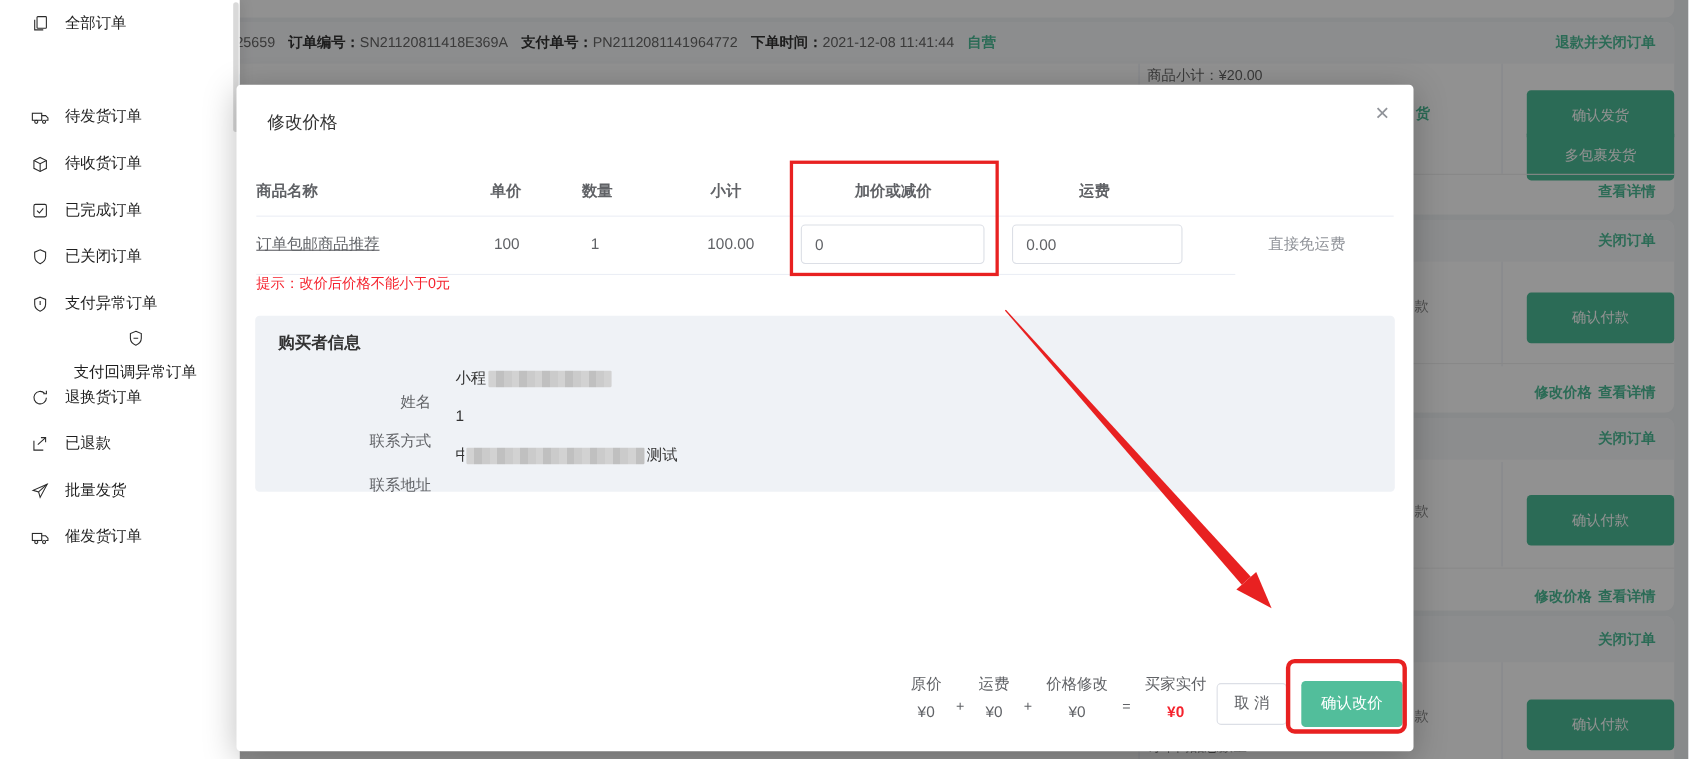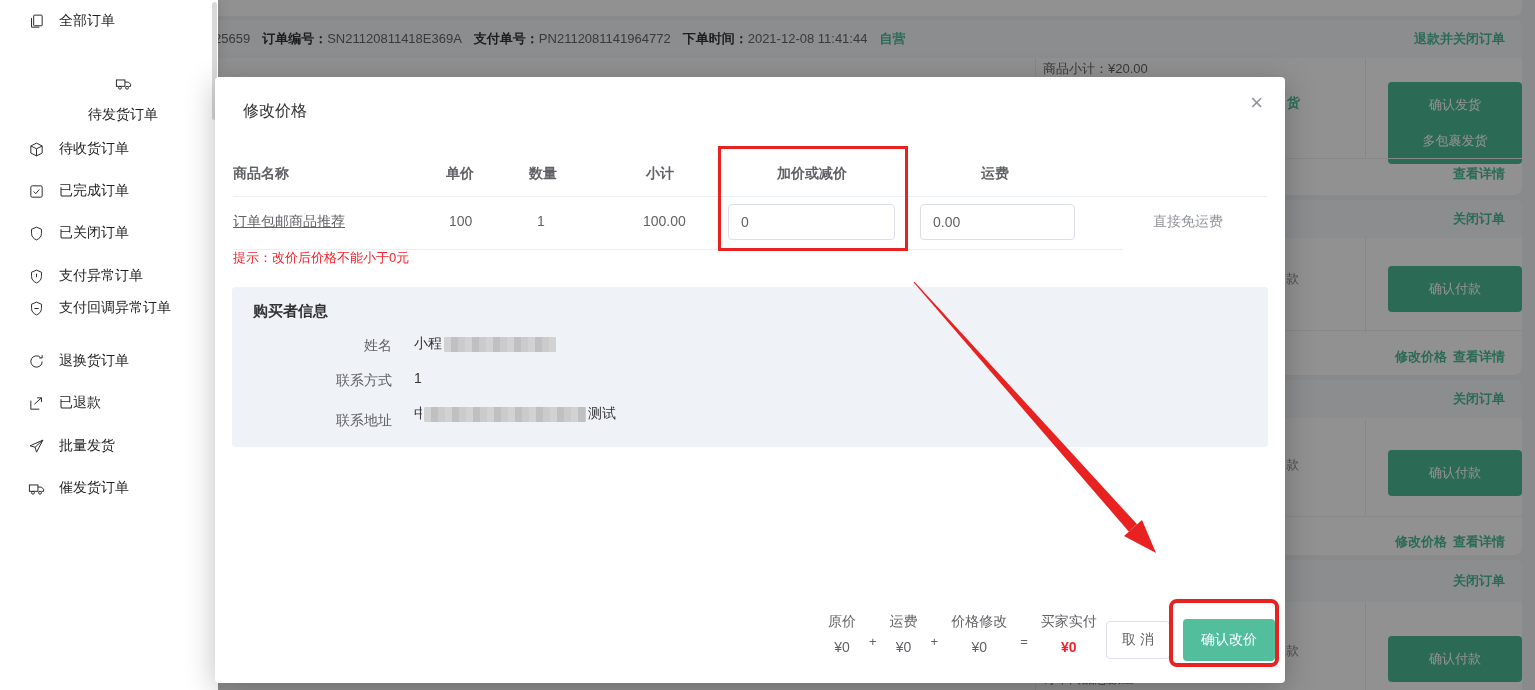--- a/index.html
+++ b/index.html
@@ -47,21 +47,21 @@
   .modal-title { position:absolute; left:28px; top:24px; font-size:16px; color:#333; }
   .modal-close { position:absolute; right:22px; top:15px; font-size:22px; color:#909399; cursor:pointer; line-height:1; }
   .th { position:absolute; top:88px; font-size:14px; color:#606266; font-weight:bold; }
   .td { position:absolute; top:136px; font-size:14px; color:#606266; }
   .hline { position:absolute; left:18px; width:1034px; height:1px; background:#ebeef5; }
   .m-input { position:absolute; height:36px; border:1px solid #dcdfe6; border-radius:4px; padding:0 12px;
              font-size:14px; color:#606266; font-family:inherit; outline:none; }
   .tip { position:absolute; left:18px; top:172px; font-size:13px; color:#f5222d; }
   .buyer-box { position:absolute; left:17px; top:210px; width:1036px; height:160px; background:#eff2f6; border-radius:4px; }
   .buyer-title { position:absolute; left:21px; top:15px; font-size:15px; font-weight:bold; color:#333; }
-  .buyer-label { position:absolute; width:120px; text-align:right; font-size:14px; color:#606266; }
+  .buyer-label { position:absolute; width:120px; text-align:right; font-size:14px; color:#606266;margin-top:20px; }
   .buyer-value { position:absolute; left:182px; font-size:14px; color:#333; display:flex; align-items:center; gap:2px; }
   .redact { display:inline-block; height:15px; border-radius:1px;
             background:repeating-linear-gradient(90deg,#d2d2d2 0 7px,#c0c0c0 7px 14px,#cbcbcb 14px 21px); }
   .summary { position:absolute; left:613px; top:536px; display:flex; align-items:center; gap:13px; }
   .sum-col { display:flex; flex-direction:column; align-items:center; gap:8px; font-size:14px; color:#606266; }
   .sum-op { font-size:13px; color:#606266; padding-top:14px; }
   .sum-red { color:#f5222d; font-weight:bold; }
   .btn-cancel { position:absolute; left:891px; top:544px; width:64px; height:38px; background:#fff;
                 border:1px solid #dcdfe6; border-radius:4px; font-size:14px; color:#606266;
                 font-family:inherit; cursor:pointer; }
@@ -157,21 +157,21 @@
 <div class="dim"></div>
 
 <div class="sidebar">
   <div class="side-item" style="top:2px;">
     <svg viewBox="0 0 24 24">
         <rect x="8" y="3" width="12" height="15" rx="1"></rect>
         <path d="M5 7v13h11"></path>
       </svg>
     <span>全部订单</span>
   </div>
-  <div class="side-item" style="top:75px;flex-direction:column;">
+  <div class="side-item" style="top:87px;">
     <svg viewBox="0 0 24 24">
         <rect x="2" y="7" width="12" height="9"></rect>
         <path d="M14 10h5l3 3v3h-3"></path>
         <circle cx="7" cy="18" r="2"></circle>
         <circle cx="17" cy="18" r="2"></circle>
       </svg>
     <span>待发货订单</span>
   </div>
   <div class="side-item" style="top:130px;">
     <svg viewBox="0 0 24 24">
@@ -193,21 +193,21 @@
       </svg>
     <span>已关闭订单</span>
   </div>
   <div class="side-item" style="top:257px;">
     <svg viewBox="0 0 24 24">
         <path d="M12 3l7 3v6c0 5-3.5 7.5-7 9-3.5-1.5-7-4-7-9V6z"></path>
         <path d="M12 8v5"></path>
       </svg>
     <span>支付异常订单</span>
   </div>
-  <div class="side-item" style="top:289px;">
+  <div class="side-item" style="top:299px;flex-direction:column;">
     <svg viewBox="0 0 24 24">
         <path d="M12 3l7 3v6c0 5-3.5 7.5-7 9-3.5-1.5-7-4-7-9V6z"></path>
         <path d="M9 12h6"></path>
       </svg>
     <span>支付回调异常订单</span>
   </div>
   <div class="side-item" style="top:342px;">
     <svg viewBox="0 0 24 24">
         <path d="M20 12a8 8 0 1 1-2.3-5.6"></path>
         <path d="M20 3v4h-4"></path>

